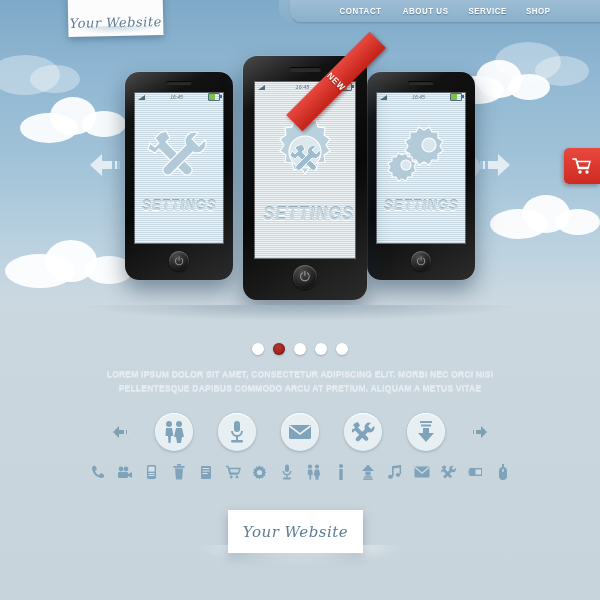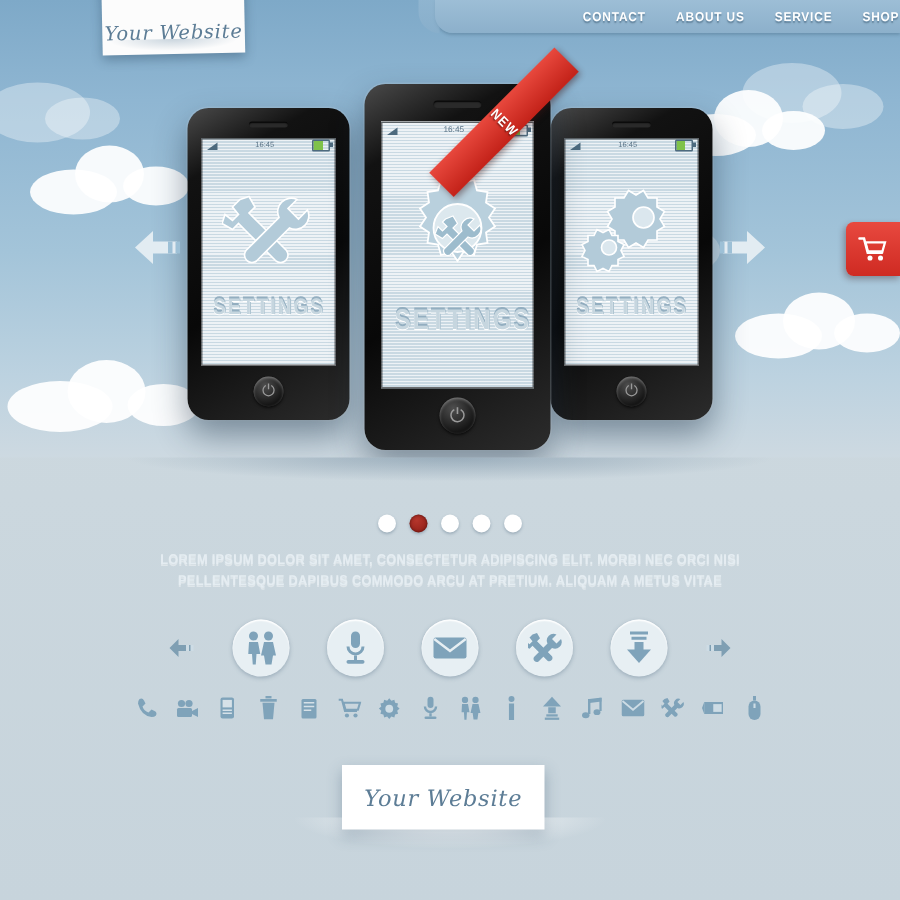--- a/index.html
+++ b/index.html
@@ -16,21 +16,21 @@
         background:linear-gradient(180deg,#7ea9c8 0%,#8fb6d2 22%,#a3c4d9 55%,#bcd2e0 82%,#cdd9e1 100%);}
   .cloud{position:absolute;background:#fff;border-radius:50%;opacity:.92;}
   .cloud.soft{opacity:.35;}
   .cloudgrp{position:absolute;}
 
   
   .navbar{position:absolute;left:290px;top:0;width:310px;height:22px;
           background:linear-gradient(180deg,#9dbed6 0%,#8cb0cb 100%);
           border-bottom-left-radius:12px;
           box-shadow:0 1px 2px rgba(40,70,95,.25);
-          display:flex;align-items:center;justify-content:flex-end;gap:17px;z-index:40;}
+          display:flex;align-items:center;justify-content:center;gap:17px;z-index:40;}
   .navbar:before{content:"";position:absolute;left:-11px;top:0;width:14px;height:22px;
           background:linear-gradient(180deg,#9dbed6,#8cb0cb);
           border-bottom-left-radius:14px;opacity:.55;}
   .navlink{color:#fff;font-size:8.5px;font-weight:bold;letter-spacing:.6px;
            text-shadow:0 1px 1px rgba(45,75,100,.5);cursor:pointer;white-space:nowrap;
            font-family:"Liberation Sans",sans-serif;transform:scaleX(.93);}
 
   
   .note-top{position:absolute;left:68px;top:-12px;width:95px;height:48px;background:#fcfcfc;
       box-shadow:0 3px 7px rgba(40,70,95,.4);transform:rotate(-1.2deg);z-index:35;
@@ -52,21 +52,21 @@
       display:flex;align-items:center;justify-content:center;z-index:36;cursor:pointer;}
 
   
   .phone{position:absolute;border-radius:14px;
          background:linear-gradient(150deg,#4a4a4a 0%,#121212 18%,#080808 55%,#2c2c2c 100%);
          box-shadow:0 10px 22px rgba(25,45,65,.45),0 0 0 1px rgba(255,255,255,.12);}
   .phone .speaker{position:absolute;left:50%;transform:translateX(-50%);
          border-radius:6px;background:#2a2a2a;box-shadow:inset 0 1px 1px rgba(0,0,0,.9);}
   .screen{position:absolute;background:#d7e3ea;overflow:hidden;
           box-shadow:inset 0 0 0 1px rgba(0,0,0,.55);
-          background-image:repeating-linear-gradient(0deg,rgba(255,255,255,.55) 0 1px,rgba(175,198,212,.35) 1px 2px);}
+          background-image:repeating-linear-gradient(0deg,rgba(255,255,255,.55) 0 1px,rgba(175,198,212,.35) 1px 2px);font-style:italic;}
   .statusbar{position:absolute;left:0;top:0;right:0;display:flex;align-items:center;
           justify-content:space-between;padding:0 4px;box-sizing:border-box;
           color:#5a7386;font-family:"Liberation Sans",sans-serif;}
   .sb-time{flex:1;text-align:center;}
   .sb-sig{width:0;height:0;border-style:solid;border-width:0 0 5px 7px;
           border-color:transparent transparent #4d6a7e transparent;}
   .sb-bat{width:10px;height:6px;border:1px solid #4d6a7e;border-radius:1px;
           background:linear-gradient(90deg,#7fc24a 0 60%,transparent 60%);position:relative;}
   .sb-bat:after{content:"";position:absolute;right:-3px;top:1px;width:2px;height:3px;background:#4d6a7e;}
   .scr-art{position:absolute;left:0;right:0;display:flex;align-items:center;justify-content:center;}

